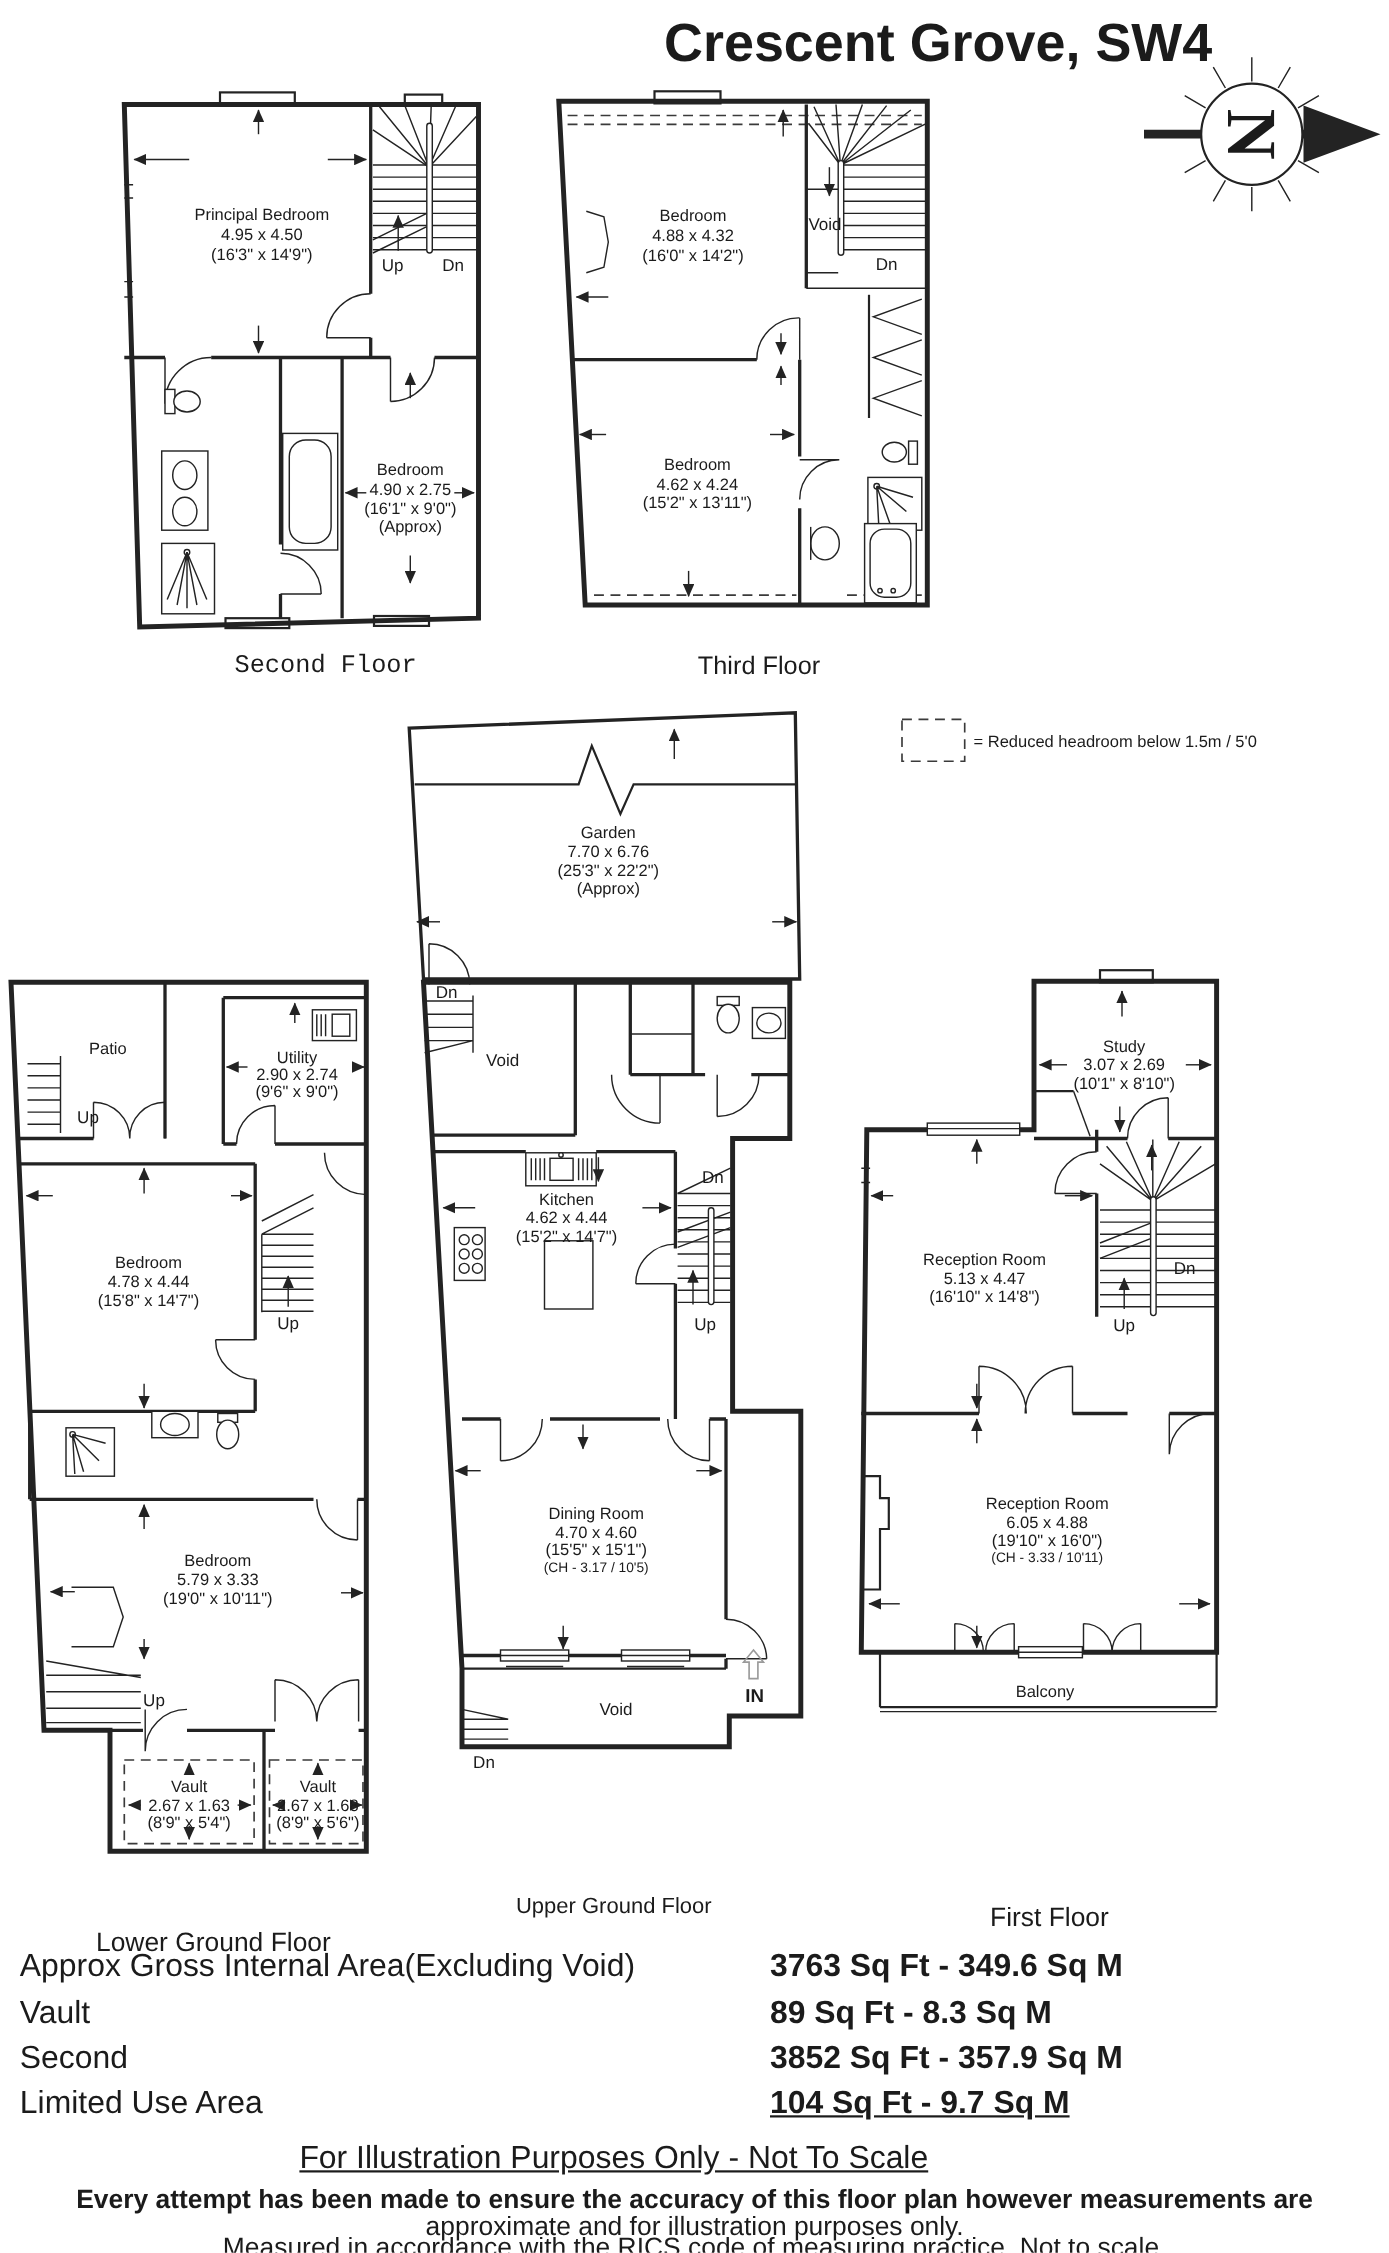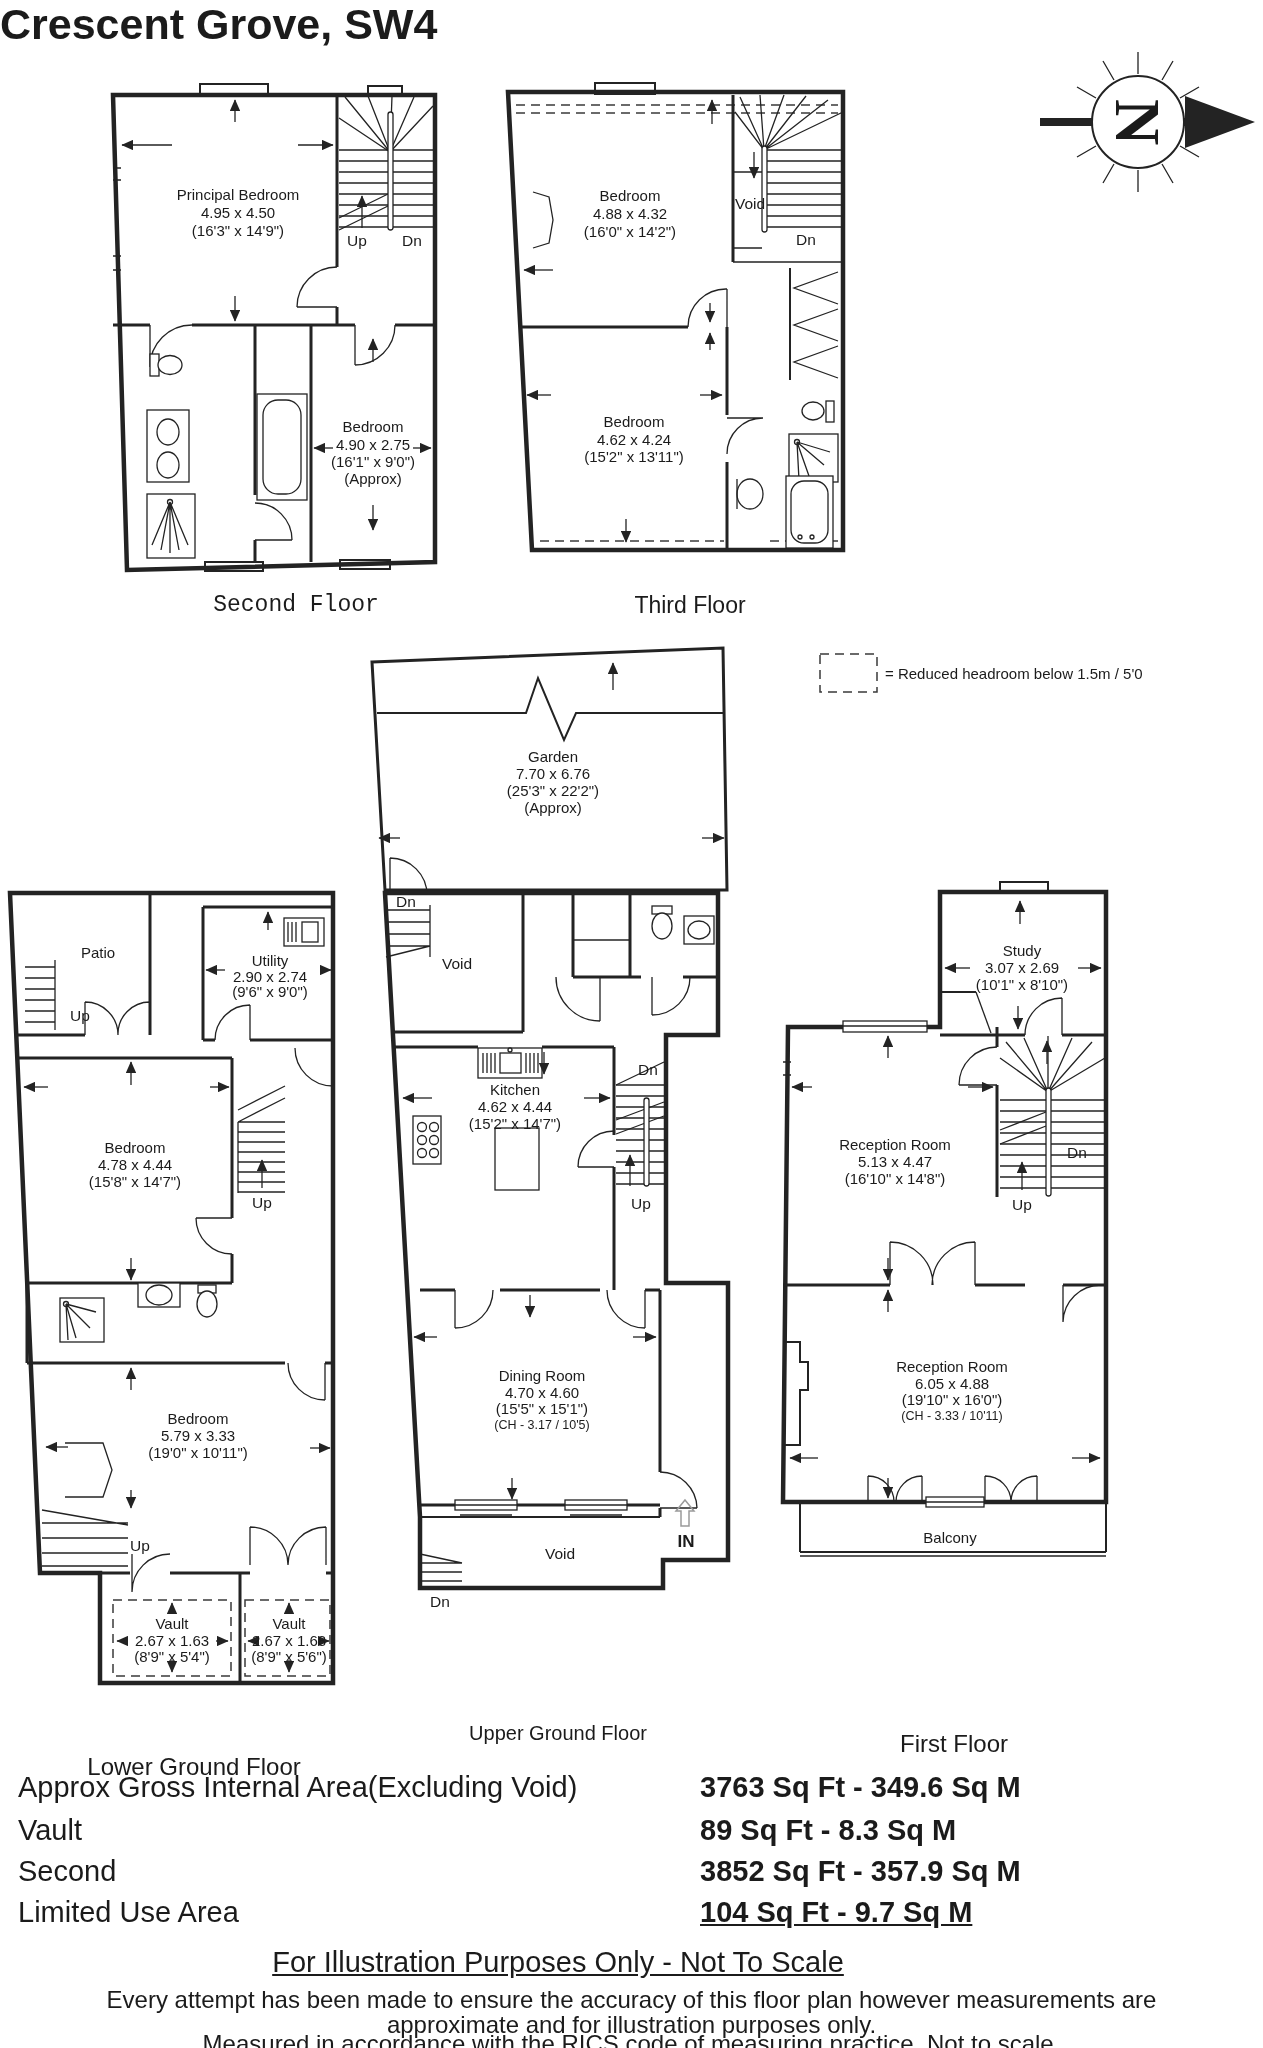--- a/index.html
+++ b/index.html
@@ -16,21 +16,21 @@
   .dash{stroke:#3a3a3a;stroke-width:1.5;fill:none;stroke-dasharray:9 6;}
   .rl{font-size:15px;text-anchor:middle;}
   .rs{font-size:12.5px;text-anchor:middle;}
   .ud{font-size:15.5px;text-anchor:middle;}
   .abs{position:absolute;}
   .floorlab{font-size:23px;text-align:center;width:300px;}
   .sumlab{font-size:29px;}
   .sumval{font-size:29px;font-weight:bold;}
   .note{font-size:29px;text-align:center;}
   .foot{font-size:24px;text-align:center;width:1263px;}
-  .title{font-size:43px;font-weight:bold;text-align:left;width:1102px;}
+  .title{font-size:49px;font-weight:bold;text-align:right;width:1102px;margin-top:11px;}
 </style>
 </head>
 <body>
 
 <svg width="1263" height="2048" viewBox="0 0 1263 2048">
   <defs>
     <marker id="ah" markerWidth="10" markerHeight="8" refX="8.5" refY="4" orient="auto">
       <path d="M0 0 L9 4 L0 8 Z" fill="#232323"></path>
     </marker>
   </defs>
@@ -431,15 +431,15 @@
 <div class="abs sumval" style="left:700px;top:1771px;">3763 Sq Ft - 349.6 Sq M</div>
 <div class="abs sumlab" style="left:18px;top:1814px;">Vault</div>
 <div class="abs sumval" style="left:700px;top:1814px;">89 Sq Ft - 8.3 Sq M</div>
 <div class="abs sumlab" style="left:18px;top:1855px;">Second</div>
 <div class="abs sumval" style="left:700px;top:1855px;">3852 Sq Ft - 357.9 Sq M</div>
 <div class="abs sumlab" style="left:18px;top:1896px;">Limited Use Area</div>
 <div class="abs sumval" style="left:700px;top:1896px;text-decoration:underline;">104 Sq Ft - 9.7 Sq M</div>
 
 <div class="abs note" style="left:0;top:1946px;width:1116px;text-decoration:underline;">For Illustration Purposes Only - Not To Scale</div>
 
-<div class="abs foot" style="left:0;top:1986px;">Every attempt has been made to ensure the accuracy of this floor plan however measurements are</div>
+<div class="abs foot" style="left:0;top:1986px;font-weight:bold;">Every attempt has been made to ensure the accuracy of this floor plan however measurements are</div>
 <div class="abs foot" style="left:0;top:2011px;">approximate and for illustration purposes only.</div>
 <div class="abs foot" style="left:0;top:2030px;">Measured in accordance with the RICS code of measuring practice. Not to scale.</div>
 
 </body></html>

